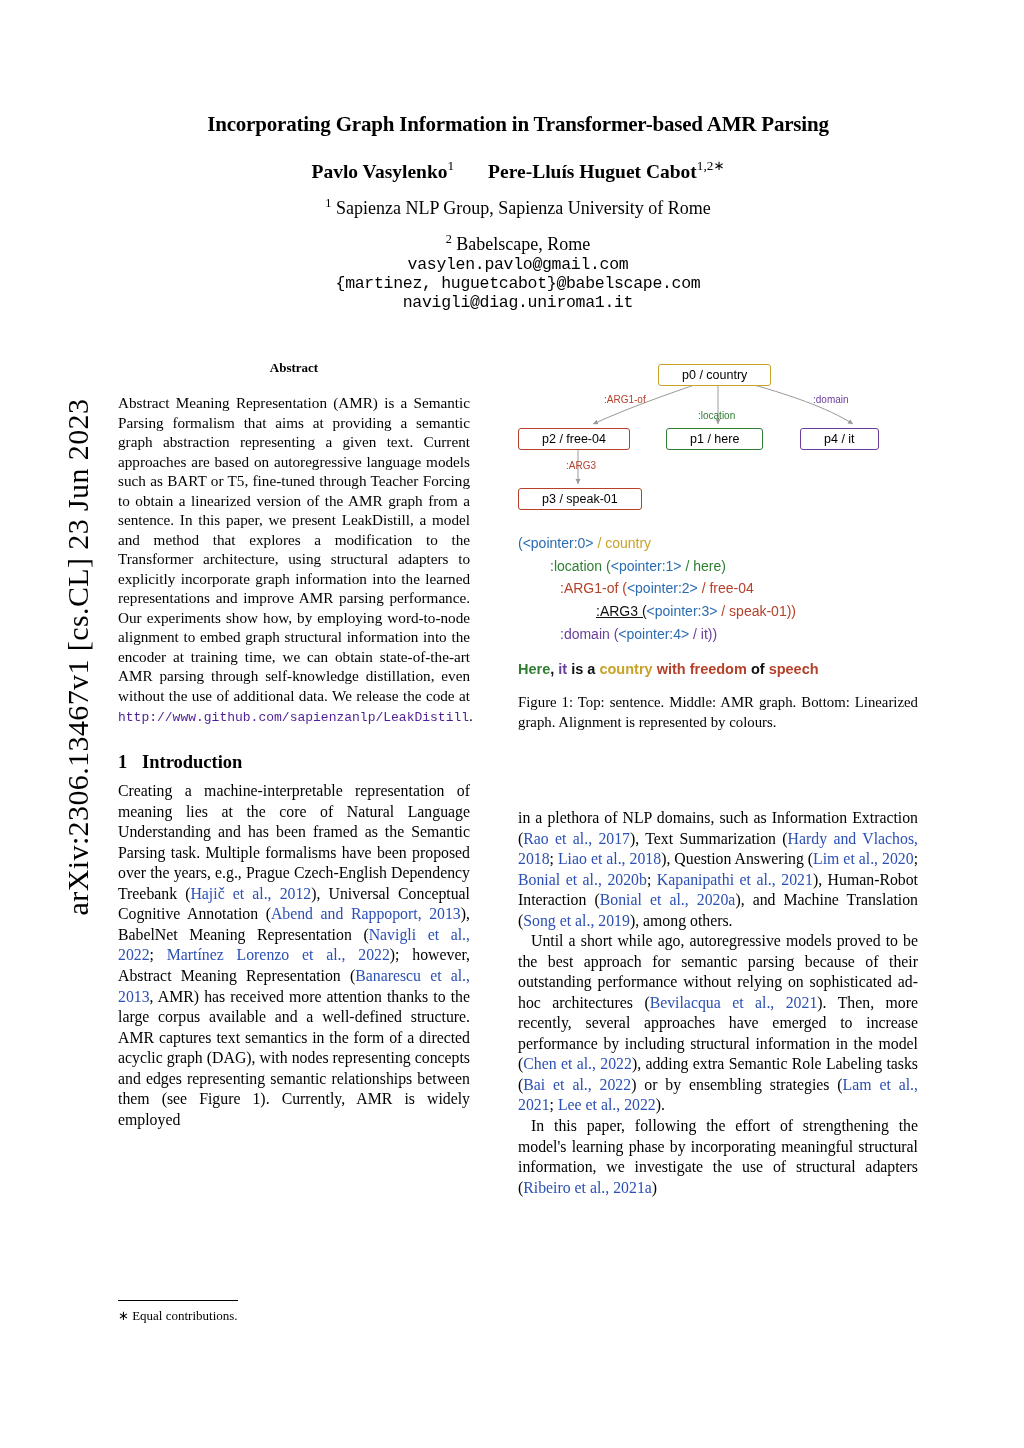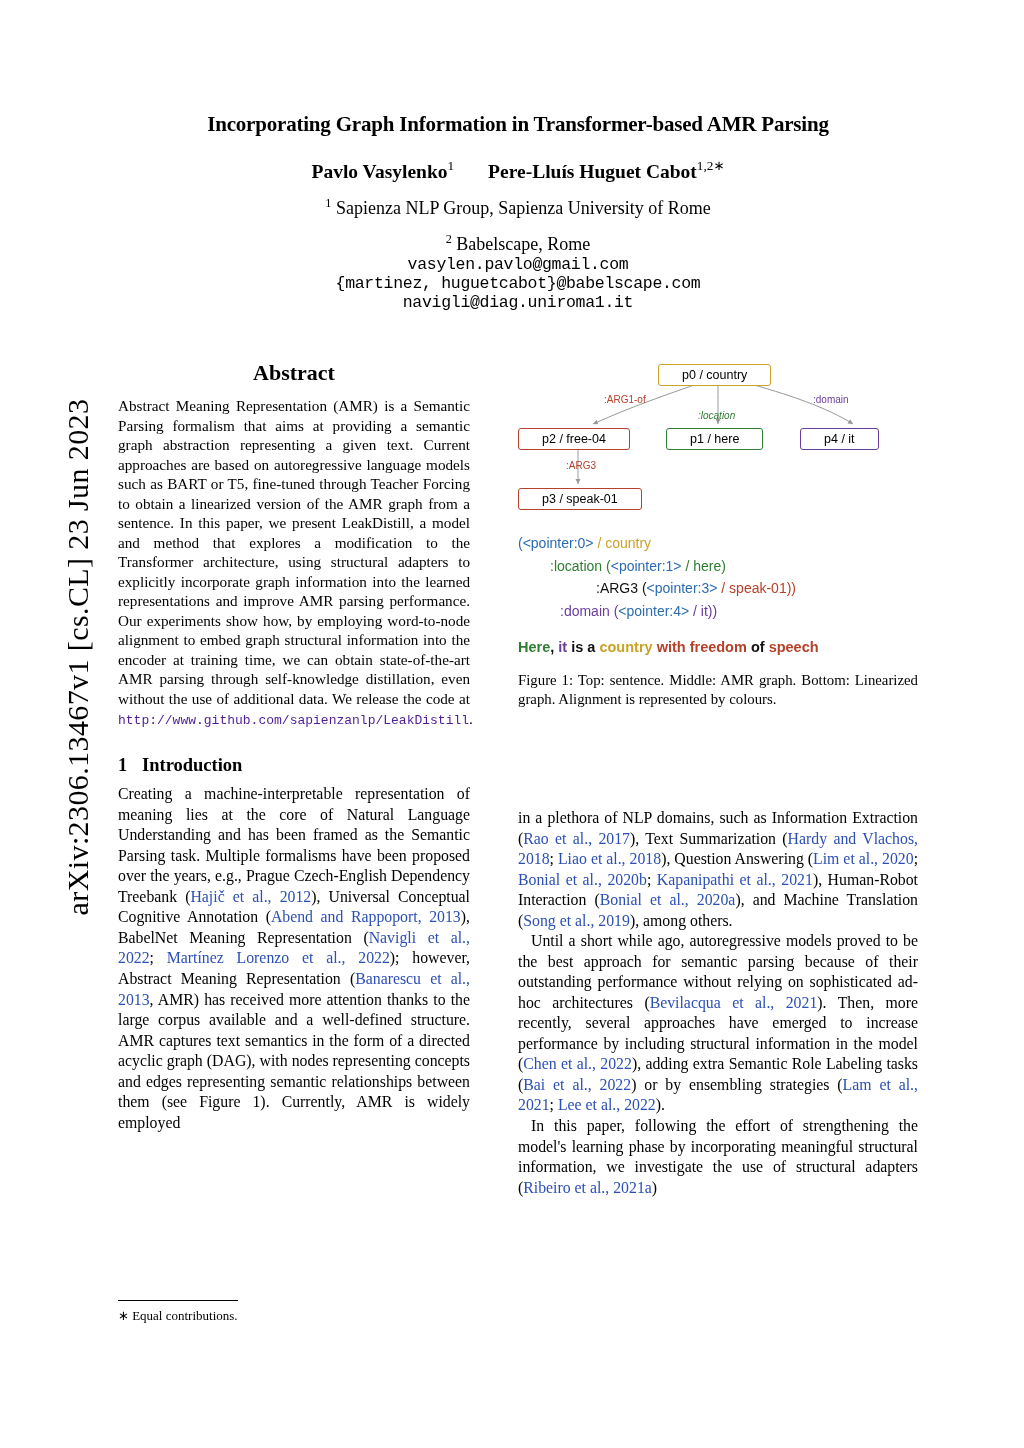--- a/index.html
+++ b/index.html
@@ -26,21 +26,21 @@
   .authors{position:absolute;left:118px;top:158px;width:800px;text-align:center;}
   .auth-line{font-size:19.5px;font-weight:bold;margin-bottom:3px;}
   .auth-line .sp{display:inline-block;width:34px;}
   .aff-line{font-size:18px;font-weight:normal;margin-top:13px;}
   .mono{font-family:"Liberation Mono", monospace;font-size:16.5px;letter-spacing:-0.3px;}
   sup{font-size:0.68em;vertical-align:super;font-weight:normal;}
 
   
   .col-left{position:absolute;left:118px;top:360px;width:352px;}
 
-  .abstract-head{text-align:center;font-size:22px;font-weight:bold;margin-bottom:10px;}
+  .abstract-head{text-align:center;font-size:13px;font-weight:bold;margin-bottom:17px;}
   .abstract-body{font-size:15.2px;line-height:1.285;text-align:justify;hyphens:auto;}
   .abstract-body .url{font-family:"Liberation Mono", monospace;font-size:13px;color:#4c1d95;}
 
   h2.section{font-size:18.5px;font-weight:bold;margin:26px 0 8px 0;}
   h2.section .num{display:inline-block;width:24px;}
 
   p.body{font-size:15.8px;line-height:1.30;text-align:justify;margin:0;text-indent:0;hyphens:auto;}
   p.body + p.body{text-indent:13px;}
   .cite{color:#2b4fb5;}
 
@@ -56,39 +56,39 @@
   }
   .node.n-p0{border-color:#c9a227;left:140px;top:4px;}
   .node.n-p2{border-color:#b5412a;left:0px;top:68px;}
   .node.n-p1{border-color:#2e7d32;left:148px;top:68px;}
   .node.n-p4{border-color:#6a3d9a;left:282px;top:68px;}
   .node.n-p3{border-color:#b5412a;left:0px;top:128px;}
   .edge-label{
     position:absolute;font-family:"Liberation Sans", sans-serif;font-size:10px;
   }
   .el-arg1of{left:86px;top:34px;color:#b5412a;}
-  .el-location{left:180px;top:50px;color:#2e7d32;font-style:italic;}
+  .el-location{left:180px;top:50px;color:#2e7d32;}
   .el-domain{left:295px;top:34px;color:#6a3d9a;}
   .el-arg3{left:48px;top:100px;color:#b5412a;}
   .fig-svg{position:absolute;left:0;top:0;width:400px;height:160px;}
 
   .linearized{
     font-family:"Liberation Sans", sans-serif;font-size:14px;line-height:1.62;margin-top:12px;
   }
   .lz-row{white-space:nowrap;}
   .ind1{padding-left:32px;}
   .ind2{padding-left:42px;}
   .ind3{padding-left:78px;}
   .ind4{padding-left:42px;}
   .c-red{color:#b5412a;}
   .c-green{color:#2e7d32;}
   .c-gold{color:#c9a227;}
   .c-purple{color:#6a3d9a;}
   .c-blue{color:#2b6cb0;}
-  .c-black{color:#111;}
+  .c-black{color:#111;text-decoration:underline;}
 
   .sentence{
     font-family:"Liberation Sans", sans-serif;font-size:14.5px;font-weight:bold;margin-top:16px;
   }
   .sentence .plain{color:#111;font-weight:bold;}
   .fig-caption{font-size:14.8px;line-height:1.3;margin-top:16px;text-align:justify;}
   .right-text{position:absolute;left:518px;top:808px;width:400px;}
 </style>
 </head>
 <body>
@@ -153,20 +153,23 @@
       <div class="edge-label el-arg3">:ARG3</div>
     </div>
 
     <div class="linearized">
       <div class="lz-row">
         <span class="c-blue">(&lt;pointer:0&gt;</span><span class="c-gold"> / country</span>
       </div>
       <div class="lz-row ind1">
         <span class="c-green">:location (</span><span class="c-blue">&lt;pointer:1&gt;</span><span class="c-green"> / here)</span>
       </div>
+      <div class="lz-row ind2">
+        <span class="c-red">:ARG1-of (</span><span class="c-blue">&lt;pointer:2&gt;</span><span class="c-red"> / free-04</span>
+      </div>
       <div class="lz-row ind3">
         <span class="c-black">:ARG3 (</span><span class="c-blue">&lt;pointer:3&gt;</span><span class="c-red"> / speak-01))</span>
       </div>
       <div class="lz-row ind4">
         <span class="c-purple">:domain (</span><span class="c-blue">&lt;pointer:4&gt;</span><span class="c-purple"> / it))</span>
       </div>
     </div>
 
     <div class="sentence">
       <span class="c-green">Here</span><span class="plain">, </span><span class="c-purple">it</span><span class="plain"> </span><span class="plain">is</span><span class="plain"> a </span><span class="c-gold">country</span><span class="plain"> </span><span class="c-red">with</span><span class="plain"> </span><span class="c-red">freedom</span><span class="plain"> of </span><span class="c-red">speech</span>

